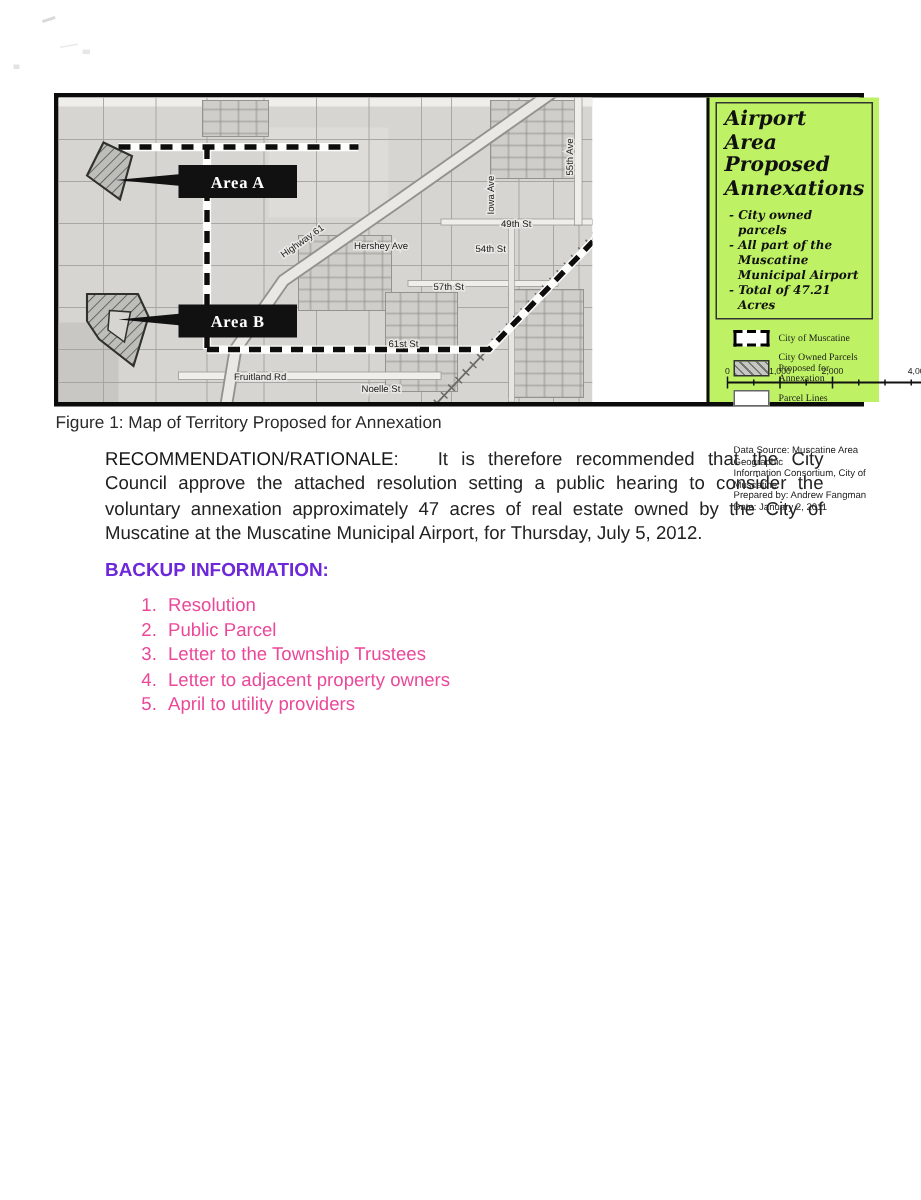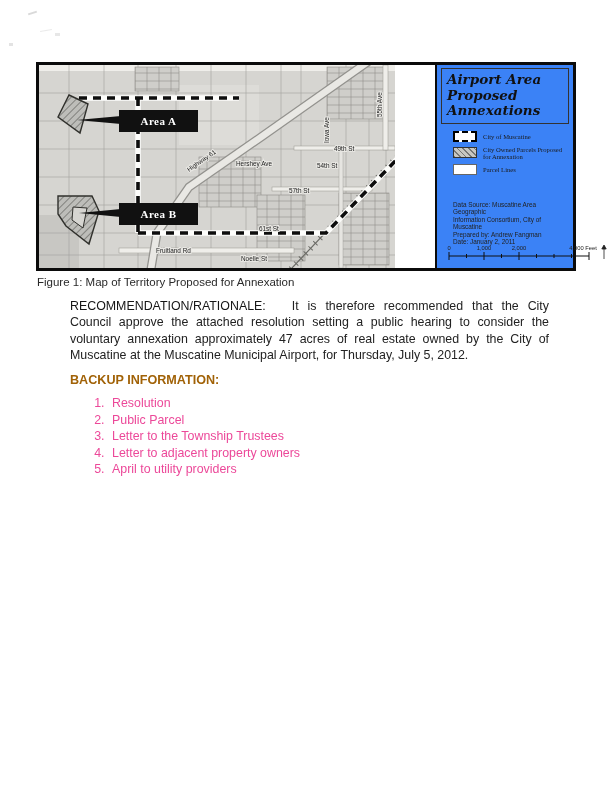--- a/index.html
+++ b/index.html
@@ -17,22 +17,22 @@
   .speck.s3{left:55px;top:33px;width:5px;height:3px;opacity:.35;}
   .speck.s4{left:40px;top:30px;width:12px;height:1px;opacity:.3;transform:rotate(-10deg);}
 
   
   .figure{
     position:absolute;left:36px;top:62px;width:540px;height:209px;
     border:3px solid #0b0b0b;box-sizing:border-box;display:flex;background:#fff;
   }
   .map-area{width:396px;height:203px;position:relative;flex:none;}
   .info-panel{
-    flex:1;border-left:2px solid #0b0b0b;background:#3b82f6;position:relative;
-    padding:3px 4px;box-sizing:border-box;font-family:"Liberation Serif", serif;
+    flex:1;border-left:2px solid #0b0b0b;background:#bef264;position:relative;
+    padding:3px 4px;box-sizing:border-box;font-family:"Liberation Serif", serif;margin-left:36px;
   }
   .title-box{
     border:1px solid #333;padding:3px 5px 4px 5px;
   }
   .map-title{
     font-family:"DejaVu Serif", serif;font-style:italic;font-weight:bold;
     font-size:13.5px;line-height:15.5px;color:#111;
   }
   .map-bullets{margin-top:4px;}
   .map-bullet{
@@ -58,21 +58,21 @@
   .fig-caption{
     position:absolute;left:37px;top:276px;font-size:11.5px;color:#2a2a2a;
   }
   .rec-para{
     position:absolute;left:70px;top:298px;width:479px;
     font-size:12.4px;line-height:16.4px;text-align:justify;color:#222;
   }
   .rec-heading{font-weight:normal;color:#161616;}
   .tabgap{display:inline-block;width:26px;}
   .backup-heading{
-    position:absolute;left:70px;top:373px;font-size:12.6px;font-weight:bold;color:#a16207;
+    position:absolute;left:70px;top:373px;font-size:12.6px;font-weight:bold;color:#6d28d9;
   }
   .backup-list{
     position:absolute;left:70px;top:396px;margin:0;padding-left:38px;
     font-size:12.4px;color:#ec4899;
   }
   .backup-list li{margin-bottom:2.6px;padding-left:4px;}
 
   svg text{font-family:"Liberation Sans", sans-serif;}
   .street-label{font-size:6.4px;fill:#1c1c1c;paint-order:stroke;stroke:#e9e8e4;stroke-width:2px;}
   .area-label{font-family:"Liberation Serif", serif;font-weight:bold;font-size:11px;fill:#ffffff;letter-spacing:.5px;}
@@ -187,20 +187,25 @@
         </g>
       </svg>
     </div>
 
     <div class="info-panel">
 
       <div class="title-box">
         <div class="map-title">
           <div>Airport Area</div>
           <div>Proposed Annexations</div>
+        </div>
+        <div class="map-bullets">
+          <div class="map-bullet">- City owned parcels</div>
+          <div class="map-bullet">- All part of the Muscatine Municipal Airport</div>
+          <div class="map-bullet">- Total of 47.21 Acres</div>
         </div>
       </div>
 
       <div class="legend">
         <div class="legend-row">
           <span class="swatch dashed"></span>
           <span class="legend-label">City of Muscatine</span>
         </div>
         <div class="legend-row">
           <span class="swatch hatch"></span>

